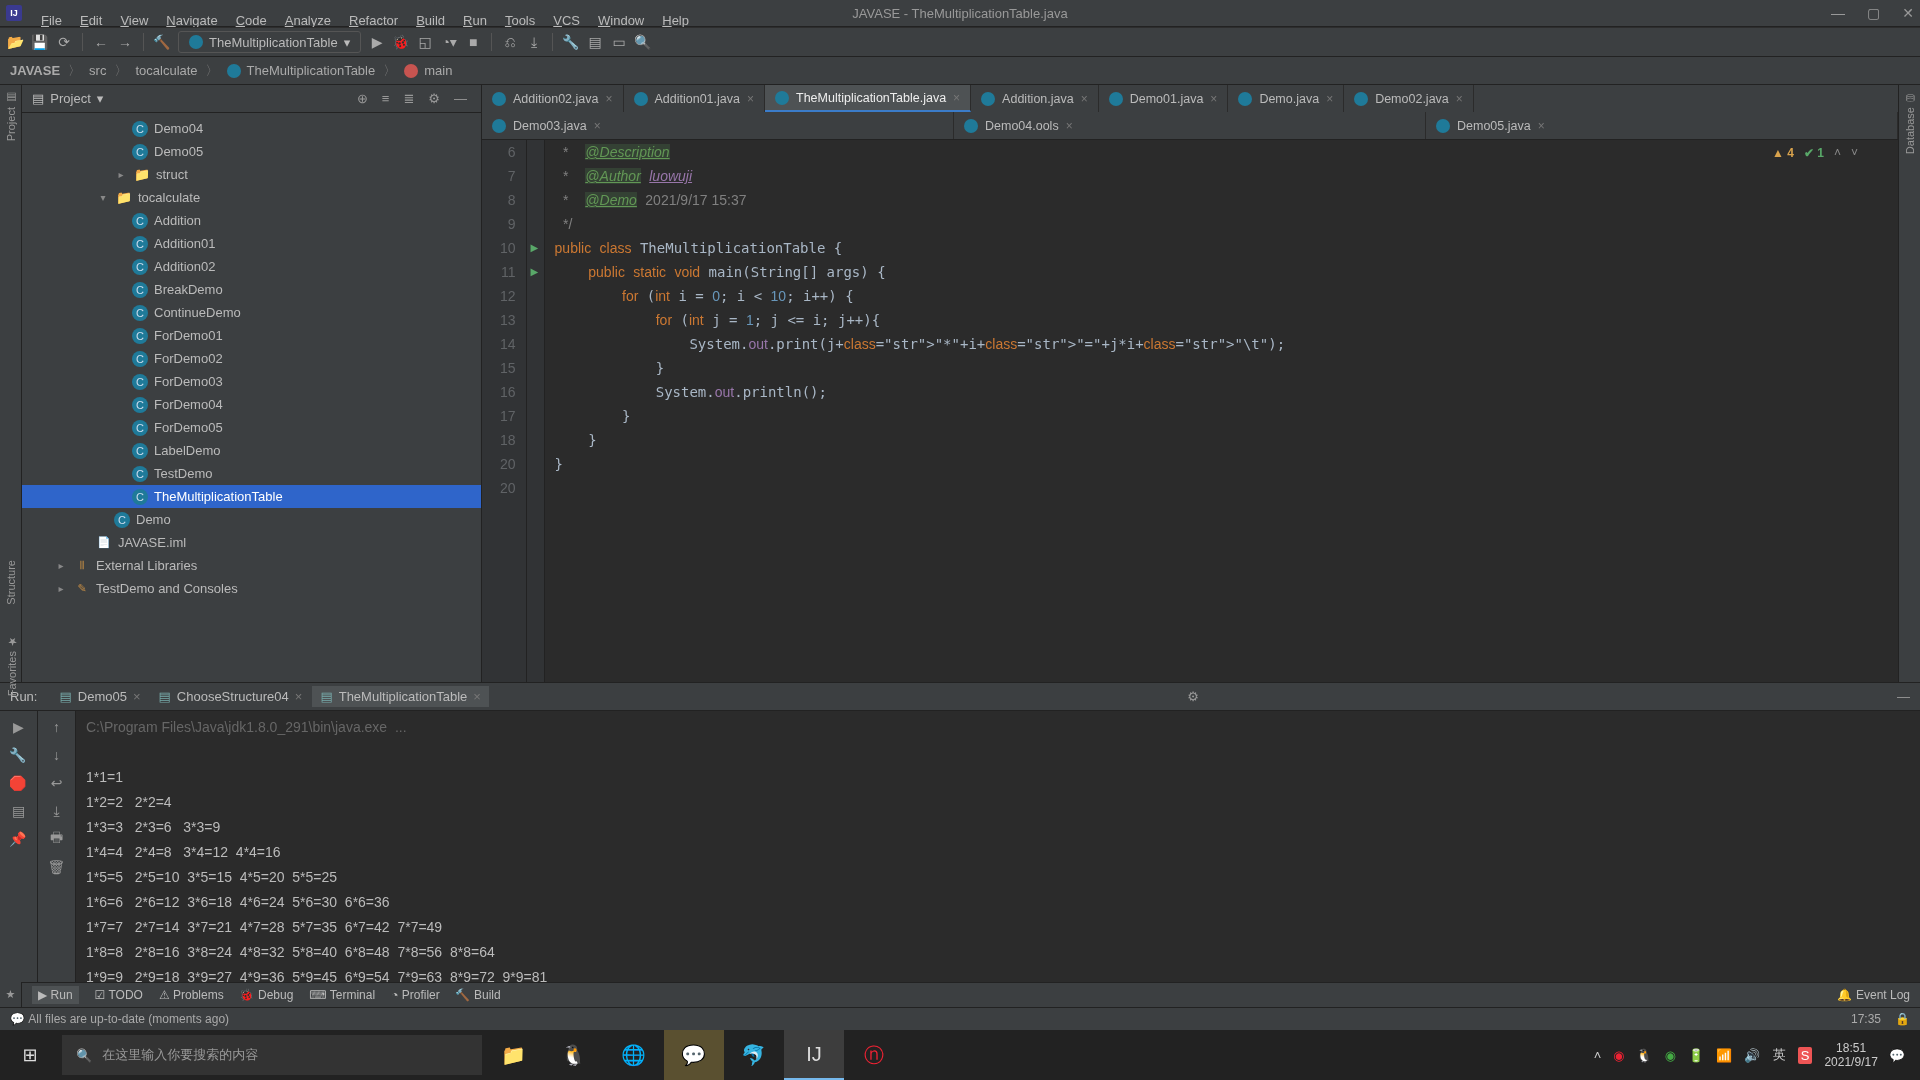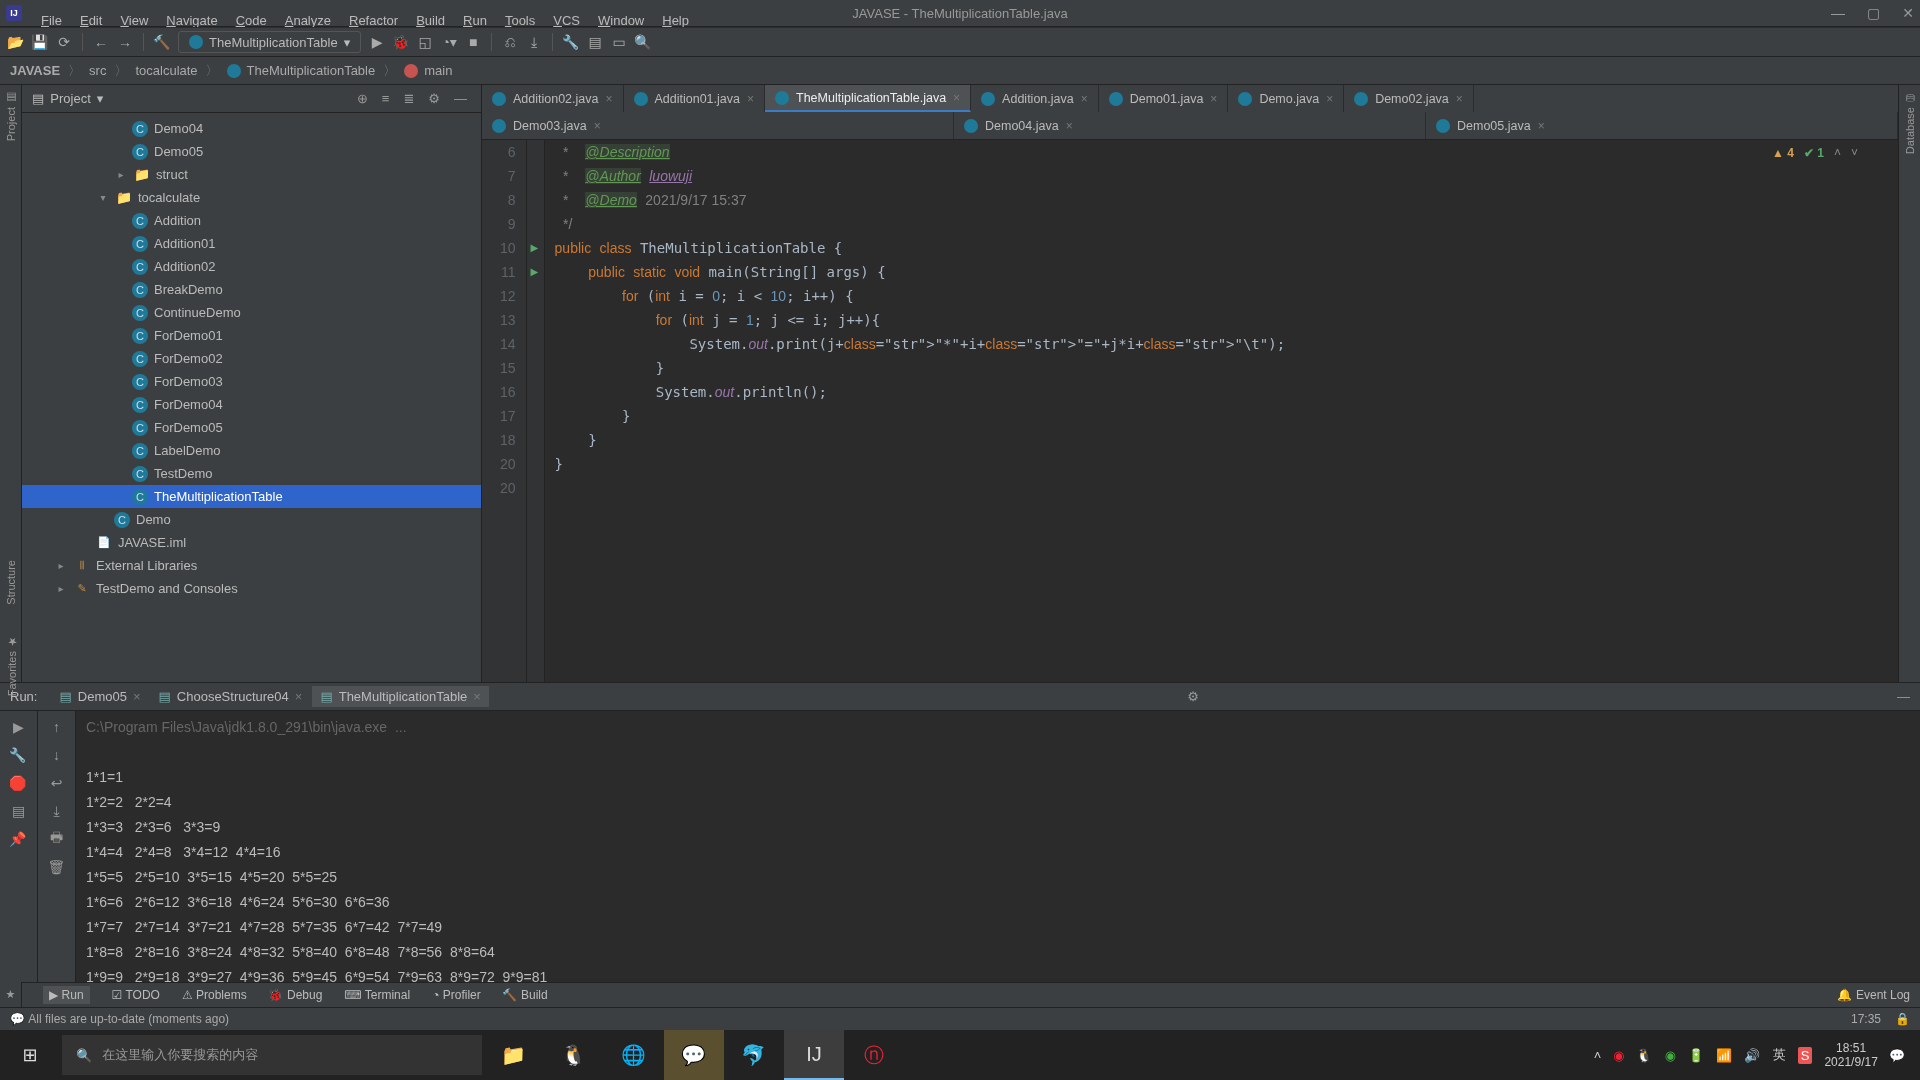--- a/index.html
+++ b/index.html
@@ -56,21 +56,21 @@
 .tab .tico{width:14px;height:14px;border-radius:50%;background:#1f7a99;display:inline-block;}
 
 .code-area{flex:1;display:flex;background:#2b2b2b;min-height:0;position:relative;}
 .ln-col{background:#313335;color:#606366;text-align:right;padding:0 10px 0 18px;font-family:Consolas,monospace;font-size:14px;line-height:24px;border-right:1px solid #222;}
 .gut-col{width:18px;background:#313335;border-right:1px solid #222;position:relative;}
 .gut-run{color:#59a869;font-size:10px;padding-left:4px;line-height:24px;height:24px;}
 .code{flex:1;padding:0 10px;font-family:Consolas,monospace;font-size:14px;line-height:24px;white-space:pre;color:#a9b7c6;overflow:hidden;}
 .kw{color:#cc7832;}
 .num{color:#6897bb;}
 .anno{color:#629755;font-style:italic;background:#344134;text-decoration:underline;}
-.ital{color:#9876aa;font-style:italic;text-align:center;}
+.ital{color:#9876aa;text-align:center;}
 .com{color:#808080;}
 .field{color:#9876aa;font-style:italic;text-decoration:underline;}
 .inspect{position:absolute;top:6px;right:40px;display:flex;gap:10px;align-items:center;font-size:12px;}
 .inspect .warn{color:#d9a34d;font-weight:bold;}
 .inspect .ok{color:#59a869;font-weight:bold;}
 .inspect .arrows{color:#888;}
 
 .run-panel{height:300px;background:#2b2b2b;border-top:1px solid #222;display:flex;flex-direction:column;}
 .run-tabs{height:28px;background:#3c3f41;display:flex;align-items:center;padding:0 10px;gap:4px;color:#bbb;border-bottom:1px solid #222;}
 .run-tabs .rtab{display:flex;align-items:center;gap:6px;padding:3px 8px;}
@@ -317,21 +317,21 @@
           <span class="close">×</span>
         </div>
         <div style="flex-basis: 100%; height: 0px;"></div>
         <div class="tab" style="flex: 1 1 0%;">
           <span class="tico"></span>
           <span>Demo03.java</span>
           <span class="close">×</span>
         </div>
         <div class="tab" style="flex: 1 1 0%;">
           <span class="tico"></span>
-          <span>Demo04.java</span>
+          <span>Demo04.ools</span>
           <span class="close">×</span>
         </div>
         <div class="tab" style="flex: 1 1 0%;">
           <span class="tico"></span>
           <span>Demo05.java</span>
           <span class="close">×</span>
         </div>
       </div>
     <div class="code-area">
       <div class="inspect">
@@ -436,21 +436,21 @@
 1*8=8   2*8=16  3*8=24  4*8=32  5*8=40  6*8=48  7*8=56  8*8=64
 1*9=9   2*9=18  3*9=27  4*9=36  5*9=45  6*9=54  7*9=63  8*9=72  9*9=81</span></div>
   </div>
 </div>
 
 <div style="display:flex;">
   <div class="gutter-left" style="height:25px;padding:0;justify-content:center;">
     <div class="gutter-lbl" style="writing-mode:horizontal-tb;transform:none;">★</div>
   </div>
   <div class="bottom-bar" style="flex:1;">
-    <div id="bottom-items" style="display:flex;gap:22px;margin-left:11px;">
+    <div id="bottom-items" style="display:flex;gap:16px;">
         <div class="bitem act">▶ Run</div>
         <div class="bitem">☑ TODO</div>
         <div class="bitem">⚠ Problems</div>
         <div class="bitem">🐞 Debug</div>
         <div class="bitem">⌨ Terminal</div>
         <div class="bitem">◔ Profiler</div>
         <div class="bitem">🔨 Build</div>
       </div>
     <div class="right">
       <span>🔔 <span>Event Log</span></span>

